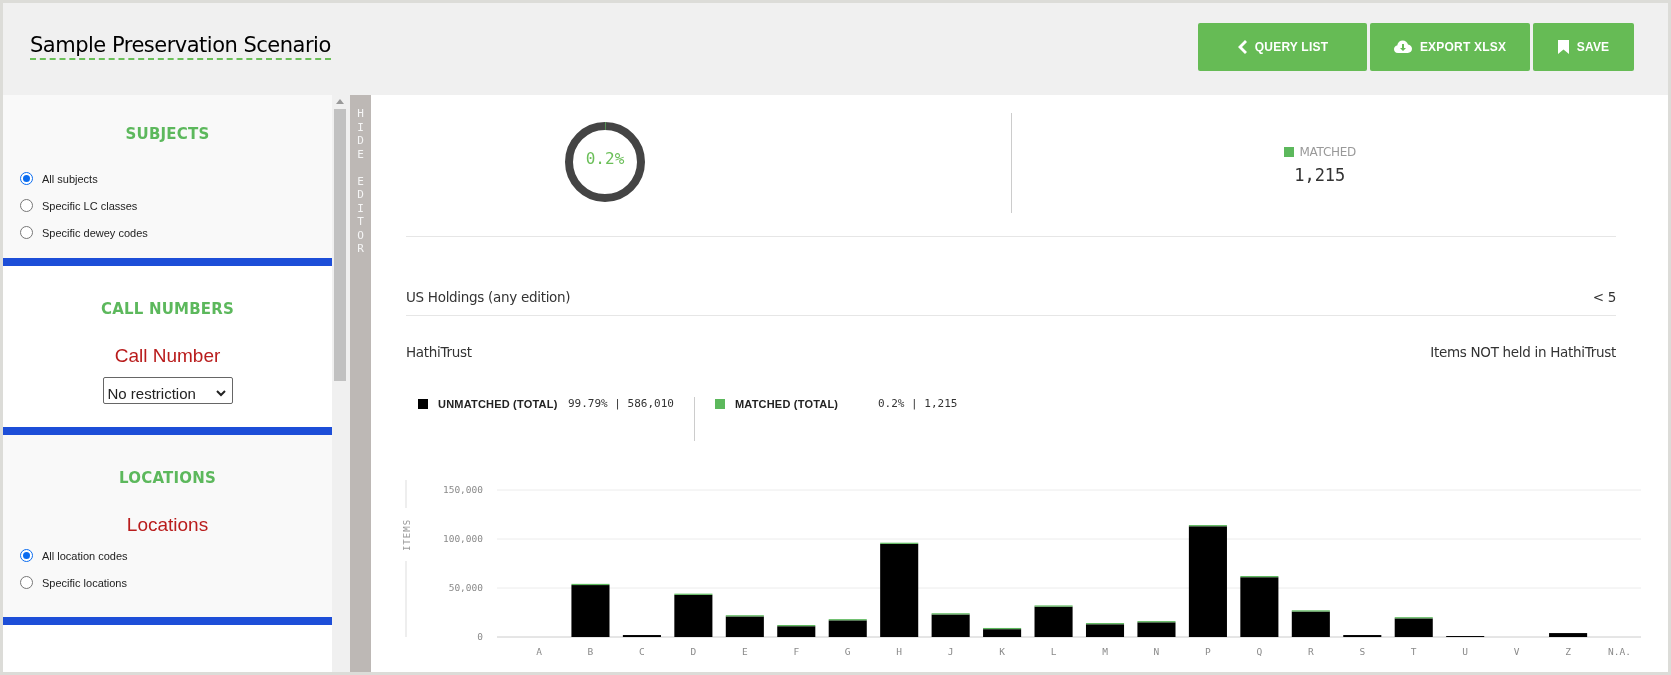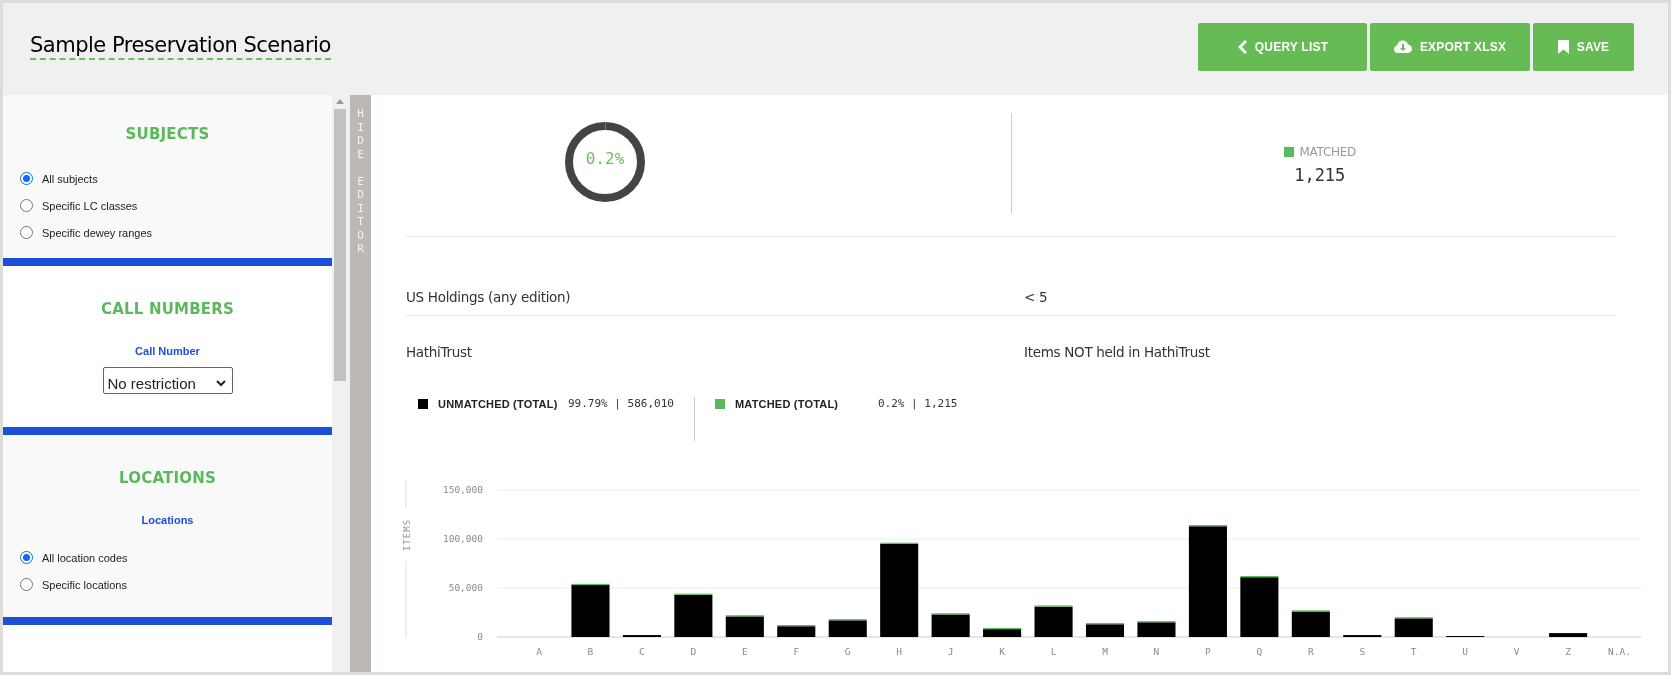--- a/index.html
+++ b/index.html
@@ -16,41 +16,41 @@
   .btn.s { width: 101px; }
 
   .sidebar { position: absolute; left: 0; top: 92px; width: 329px; height: 577px; background: #fff; overflow: hidden; }
   .section { padding: 0 17px; border-bottom: 8px solid #1d4ed8; text-align: center; }
   .section.alt { background: #f9f9f9; }
   .sec-title { color: #5cb85c; font-weight: bold; font-size: 16px; letter-spacing: 0.2px; font-family: "DejaVu Sans", sans-serif; font-size: 15px; }
   .radio-row { display: flex; align-items: center; gap: 9px; font-size: 11px; height: 27px; color: #222; cursor: pointer; }
   .radio { width: 13px; height: 13px; border-radius: 50%; border: 1px solid #777; background: #fff; position: relative; flex: none; }
   .radio.on { border: 1px solid #0a6cf0; }
   .radio.on::after { content: ""; position: absolute; left: 2px; top: 2px; width: 7px; height: 7px; border-radius: 50%; background: #0a6cf0; }
-  .label-b { font-weight: bold; font-size: 11px; color: #1d4ed8; }
+  .label-b { font-weight: normal; font-size: 19px; color: #b91c1c; }
   .select { display: inline-flex; align-items: center; justify-content: space-between; width: 130px; height: 27px; border: 1px solid #666; border-radius: 2px; padding: 6px 6px 0 4px; font-size: 15px; color: #222; background: #fff; cursor: pointer; }
 
   .scrollbar { position: absolute; left: 329px; top: 92px; width: 16px; height: 577px; background: #f0f0f0; }
   .scroll-up { position: absolute; left: 4px; top: 4px; width: 0; height: 0; border-left: 4px solid transparent; border-right: 4px solid transparent; border-bottom: 5px solid #999; }
   .scroll-thumb { position: absolute; left: 2px; top: 14px; width: 12px; height: 272px; background: #c1c1c1; }
   .hide-editor { position: absolute; left: 347px; top: 92px; width: 21px; height: 577px; background: #bdb8b5; cursor: pointer; }
   .hide-editor .txt { position: absolute; left: 0; top: 12px; width: 21px; text-align: center; color: #f5f5f5; font-family: "DejaVu Sans Mono", monospace; font-size: 11px; line-height: 13.5px; white-space: pre; }
 
   .main { position: absolute; left: 368px; top: 92px; width: 1297px; height: 577px; background: #fff; overflow: hidden; }
   .stats { position: absolute; left: 35px; top: 18px; width: 1210px; height: 100px; display: flex; }
   .stat { flex: 1; position: relative; }
   .stat + .stat { border-left: 1px solid #ccc; }
   .donut { position: absolute; left: 158px; top: 8px; width: 82px; height: 82px; }
   .donut-label { position: absolute; left: 0; top: 28px; width: 82px; text-align: center; color: #6bbf59; font-family: "DejaVu Sans Mono", monospace; font-size: 16px; }
   .stat-inner { position: absolute; left: 12px; right: 0; top: 30px; text-align: center; }
   .stat-cap { font-size: 12px; color: #999; display: inline-flex; align-items: center; gap: 6px; font-family: "DejaVu Sans", sans-serif; letter-spacing: -0.3px; }
   .sq { width: 10px; height: 10px; display: inline-block; }
   .stat-val { font-family: "DejaVu Sans Mono", monospace; font-size: 17px; color: #333; margin-top: 4px; }
   .hr { position: absolute; left: 35px; top: 141px; width: 1210px; height: 1px; background: #e6e6e6; }
-  .info-row { position: absolute; left: 35px; width: 1210px; height: 38px; display: flex; align-items: center; font-size: 14.5px; color: #333; border-bottom: 1px solid #e6e6e6; font-family: "DejaVu Sans", sans-serif; font-size: 13.5px; letter-spacing: -0.3px; }
+  .info-row { position: absolute; left: 35px; width: 1210px; height: 38px; display: flex; align-items: center; font-size: 14.5px; color: #333; border-bottom: 1px solid #e6e6e6; font-family: "DejaVu Sans", sans-serif; font-size: 13.5px; letter-spacing: -0.3px; justify-content: space-between; }
   .info-row.r1 { top: 183px; }
   .info-row.r2 { top: 238px; border-bottom: none; }
   .info-row .k { width: 618px; }
   .legend { position: absolute; left: 47px; top: 302px; height: 44px; display: flex; align-items: flex-start; font-size: 11px; }
   .leg { display: flex; align-items: center; gap: 0; }
   .leg .sq { margin-right: 10px; }
   .leg .ln { font-weight: bold; color: #222; letter-spacing: 0.2px; }
   .leg .lv { font-family: "DejaVu Sans Mono", monospace; color: #333; font-size: 11px; }
   .leg-div { width: 1px; height: 44px; background: #ccc; margin: 0 20px; }
   .chart { position: absolute; left: 0; top: 370px; width: 1297px; height: 207px; }
@@ -92,38 +92,38 @@
         <div class="radio-row">
             <span class="radio on"></span>
             <span>All subjects</span>
           </div>
         <div class="radio-row">
             <span class="radio"></span>
             <span>Specific LC classes</span>
           </div>
         <div class="radio-row">
             <span class="radio"></span>
-            <span>Specific dewey ranges</span>
+            <span>Specific dewey codes</span>
           </div>
       </div>
     </div>
     <div class="section" style="height:169px;padding-top:34px;">
       <div class="sec-title">CALL NUMBERS</div>
       <div class="label-b" style="margin-top:27px;">Call Number</div>
       <div class="select" style="margin-top:10px;">
         <span>No restriction</span>
         <svg width="10" height="7" viewBox="0 0 10 7">
             <path d="M1 1 L5 5 L9 1" stroke="#222" stroke-width="2" fill="none"></path>
           </svg>
       </div>
     </div>
     <div class="section alt" style="height:190px;padding-top:34px;">
       <div class="sec-title">LOCATIONS</div>
       <div class="label-b" style="margin-top:27px;">Locations</div>
-      <div style="margin-top:18px;">
+      <div style="margin-top:6px;">
         <div class="radio-row">
             <span class="radio on"></span>
             <span>All location codes</span>
           </div>
         <div class="radio-row">
             <span class="radio"></span>
             <span>Specific locations</span>
           </div>
       </div>
     </div>

